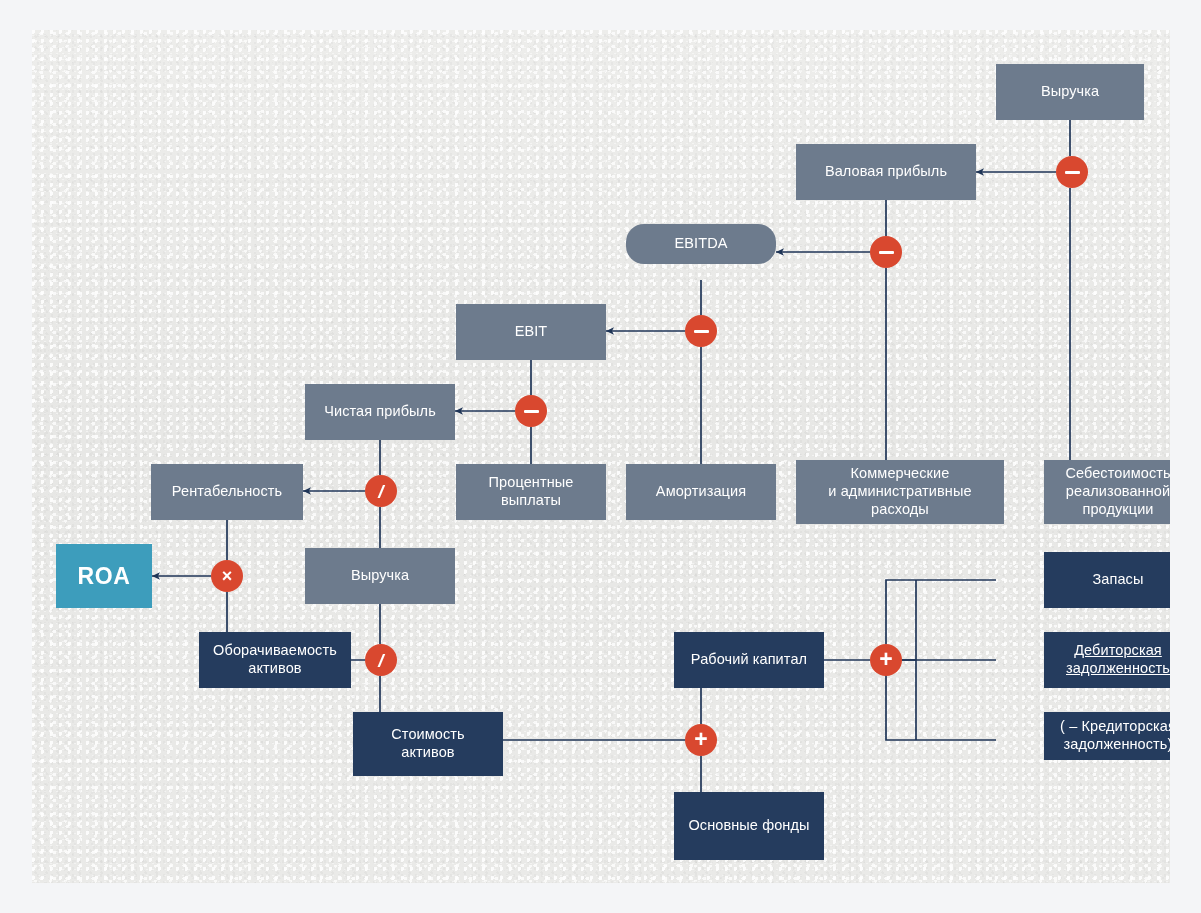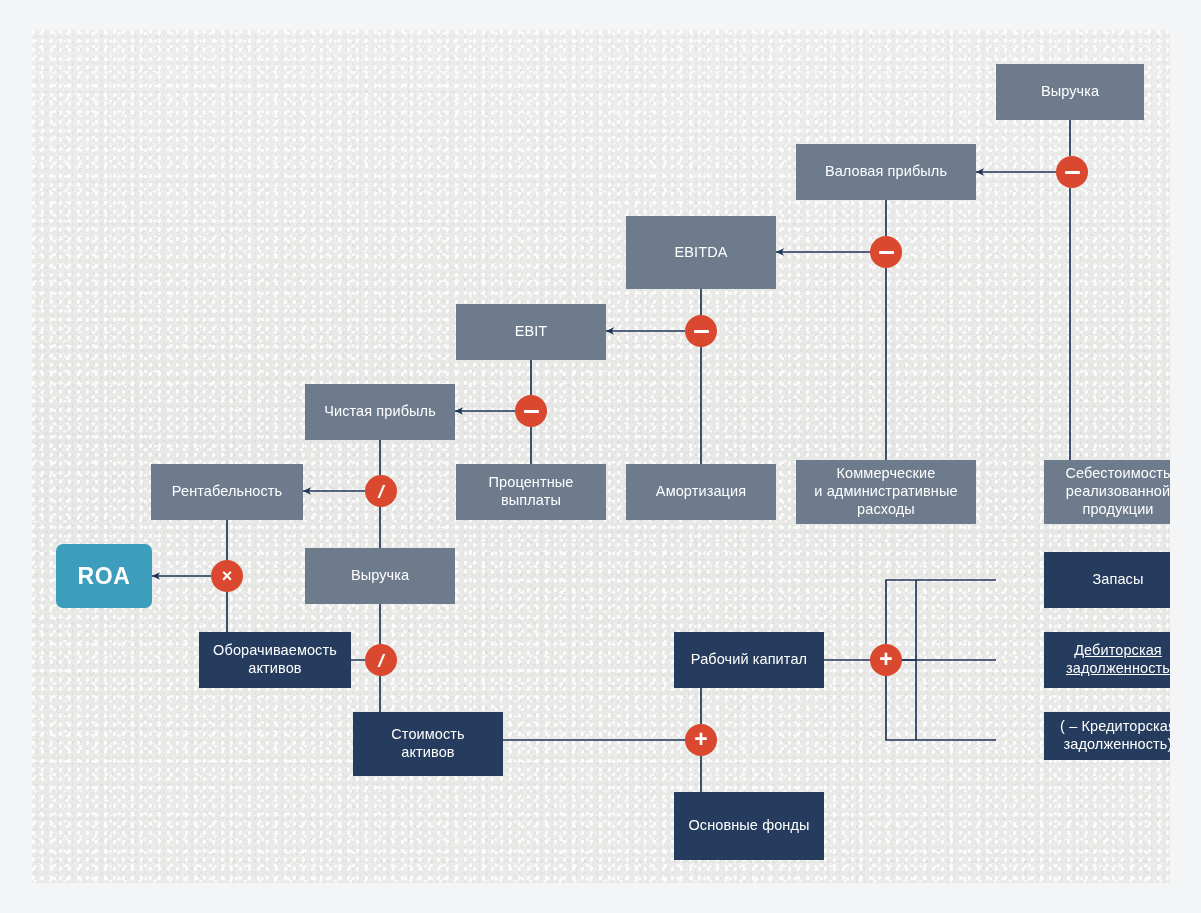--- a/index.html
+++ b/index.html
@@ -146,34 +146,34 @@
           <path d="M669,762 L669,726"></path>
           <path d="M653,710 L423,710" marker-end="url(#arrowhead)"></path>
           <path d="M884,550 L884,710"></path>
           <path d="M870,630 L884,630"></path>
         </g>
     </svg>
 
     <div id="nodes">
         <div class="node slate" style="left: 964px; top: 34px; width: 148px; height: 56px;">Выручка</div>
         <div class="node slate" style="left: 764px; top: 114px; width: 180px; height: 56px;">Валовая прибыль</div>
-        <div class="node slate" style="left: 594px; top: 186px; width: 150px; height: 73px;">EBITDA</div>
+        <div class="node slate" style="left: 594px; top: 194px; width: 150px; height: 40px; border-radius: 18px;">EBITDA</div>
         <div class="node slate" style="left: 424px; top: 274px; width: 150px; height: 56px;">EBIT</div>
         <div class="node slate" style="left: 273px; top: 354px; width: 150px; height: 56px;">Чистая прибыль</div>
         <div class="node slate" style="left: 119px; top: 434px; width: 152px; height: 56px;">Рентабельность</div>
         <div class="node slate" style="left: 424px; top: 434px; width: 150px; height: 56px;">Процентные
 выплаты</div>
         <div class="node slate" style="left: 594px; top: 434px; width: 150px; height: 56px;">Амортизация</div>
-        <div class="node slate" style="left: 764px; top: 430px; width: 180px; height: 64px;">Коммерческие
+        <div class="node slate" style="left: 764px; top: 430px; width: 208px; height: 64px;">Коммерческие
 и административные
 расходы</div>
         <div class="node slate" style="left: 964px; top: 430px; width: 148px; height: 64px; margin-left: 48px;">Себестоимость
 реализованной
 продукции</div>
-        <div class="node teal" style="left: 24px; top: 514px; width: 96px; height: 64px; border-radius: 7px;">ROA</div>
+        <div class="node teal" style="left: 24px; top: 514px; width: 96px; height: 64px;">ROA</div>
         <div class="node slate" style="left: 273px; top: 518px; width: 150px; height: 56px;">Выручка</div>
         <div class="node navy" style="left: 964px; top: 522px; width: 148px; height: 56px;">Запасы</div>
         <div class="node navy" style="left: 119px; top: 602px; width: 152px; height: 56px;">Оборачиваемость
 активов</div>
         <div class="node navy" style="left: 594px; top: 602px; width: 150px; height: 56px;">Рабочий капитал</div>
         <div class="node navy" style="left: 964px; top: 602px; width: 148px; height: 56px; text-decoration: underline;">Дебиторская
 задолженность</div>
         <div class="node navy" style="left: 273px; top: 682px; width: 150px; height: 64px;">Стоимость
 активов</div>
         <div class="node navy" style="left: 964px; top: 682px; width: 148px; height: 48px;">( – Кредиторская

